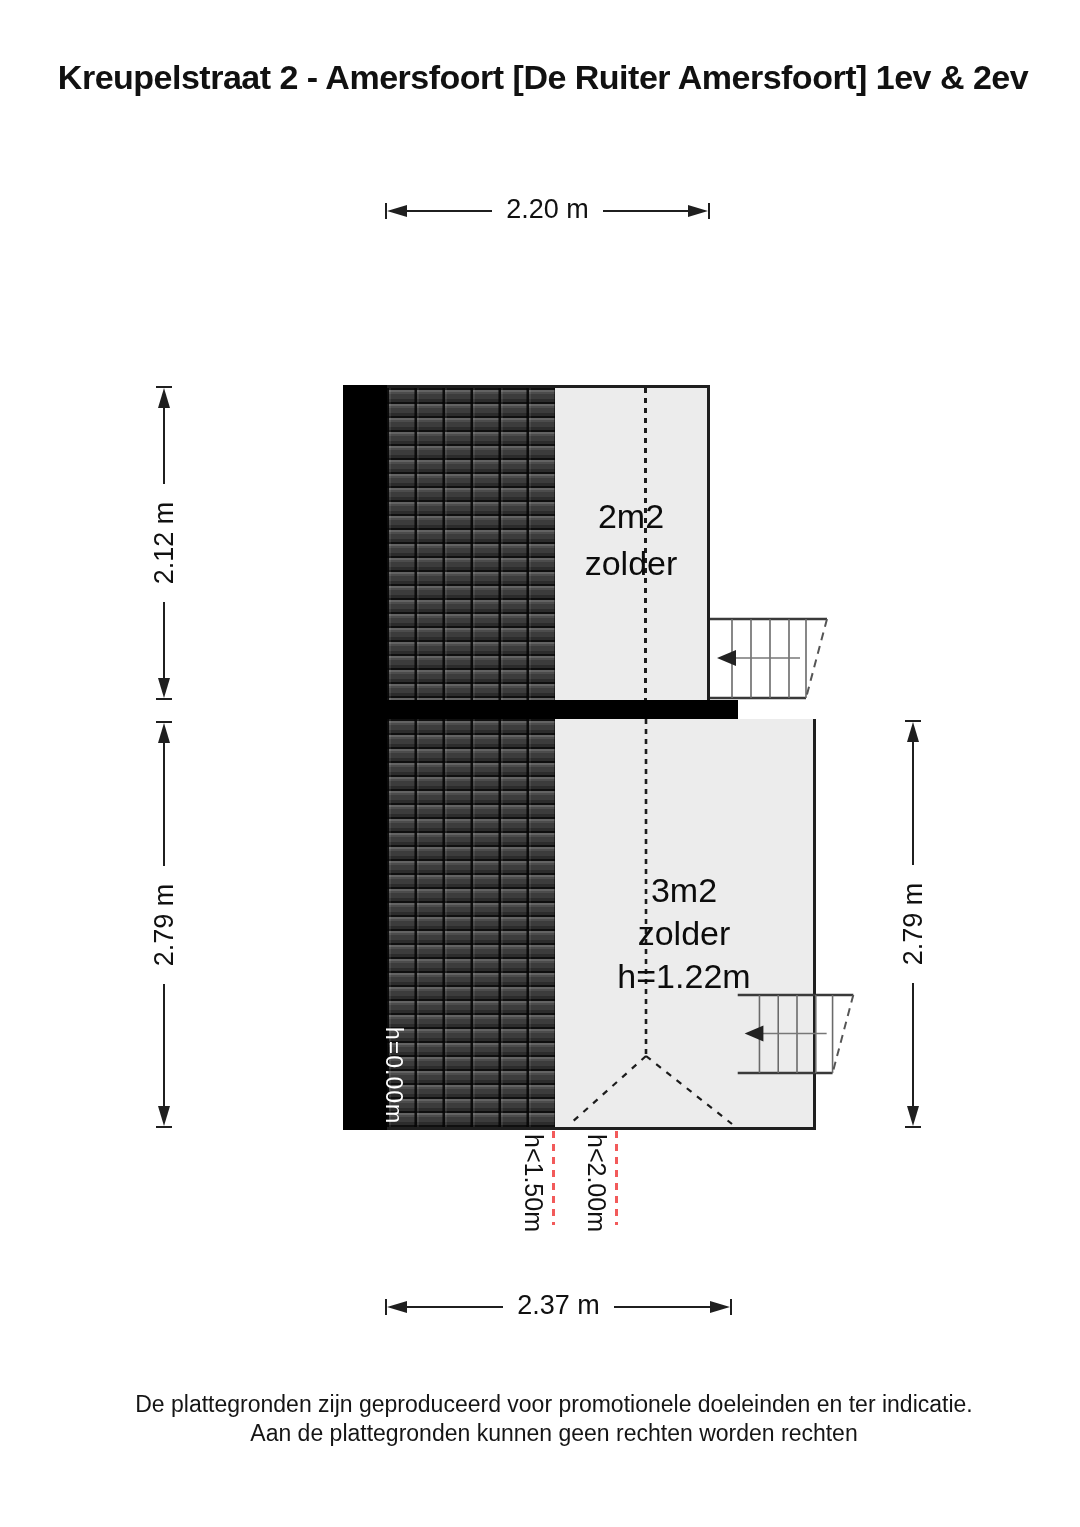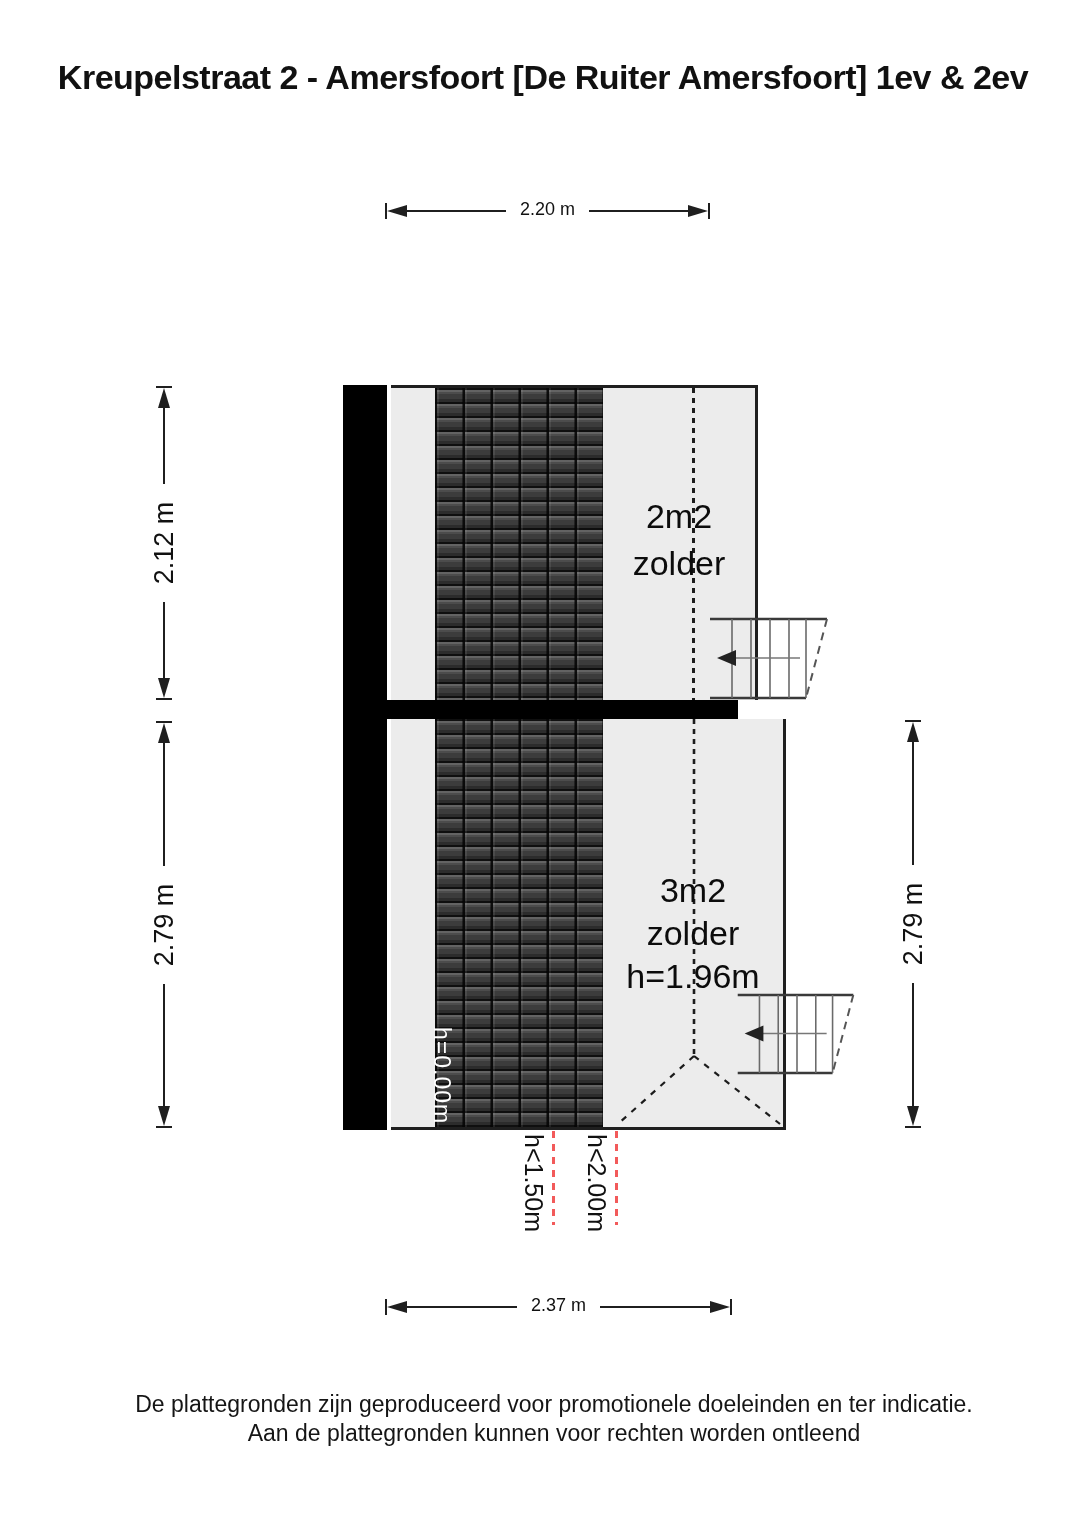--- a/index.html
+++ b/index.html
@@ -21,42 +21,42 @@
           font-size:23px;line-height:29px;color:#151515;padding-left:28px;}
 
   
   .hdim{position:absolute;display:flex;align-items:center;height:26px;}
   .hdim .endbar{width:2px;height:16px;background:var(--line);flex:0 0 auto;}
   .hdim .ah-left{width:0;height:0;border-top:6px solid transparent;border-bottom:6px solid transparent;
                  border-right:20px solid var(--line);flex:0 0 auto;}
   .hdim .ah-right{width:0;height:0;border-top:6px solid transparent;border-bottom:6px solid transparent;
                   border-left:20px solid var(--line);flex:0 0 auto;}
   .hdim .dline{height:2px;background:var(--line);flex:1 1 auto;}
-  .hdim .dlabel{padding:0 14px;font-size:18px;white-space:nowrap;transform:translateY(-2px);}
+  .hdim .dlabel{padding:0 14px;font-size:27px;white-space:nowrap;transform:translateY(-2px);}
 
   
   .vdim{position:absolute;display:flex;flex-direction:column;align-items:center;width:26px;}
   .vdim .endbar{height:2px;width:16px;background:var(--line);flex:0 0 auto;}
   .vdim .ah-up{width:0;height:0;border-left:6px solid transparent;border-right:6px solid transparent;
                border-bottom:20px solid var(--line);flex:0 0 auto;}
   .vdim .ah-down{width:0;height:0;border-left:6px solid transparent;border-right:6px solid transparent;
                  border-top:20px solid var(--line);flex:0 0 auto;}
   .vdim .dline{width:2px;background:var(--line);flex:1 1 auto;}
   .vdim .dlabel-wrap{height:118px;width:100%;position:relative;flex:0 0 auto;}
   .vdim .dlabel-wrap span{position:absolute;left:50%;top:50%;
         transform:translate(-50%,-50%) rotate(-90deg);font-size:27px;white-space:nowrap;}
 
   
   .wall-left{position:absolute;left:343px;top:385px;width:44px;height:745px;background:var(--wall);z-index:3;}
   .wall-mid{position:absolute;left:343px;top:700px;width:395px;height:19px;background:var(--wall);z-index:3;}
 
-  .room{position:absolute;background:var(--floor);margin-left:48px;}
+  .room{position:absolute;background:var(--floor);}
   .room-upper{left:343px;top:385px;width:367px;height:315px;
               border-top:3px solid var(--line);border-right:3px solid var(--line);}
-  .room-lower{left:343px;top:719px;width:395px;height:411px;
+  .room-lower{left:343px;top:719px;width:473px;height:411px;
               border-right:3px solid var(--line);border-bottom:3px solid var(--line);}
 
   .tiles{position:absolute;left:44px;top:0;width:168px;height:100%;
     background-color:#424242;
     background-image:
       repeating-linear-gradient(90deg, rgba(5,5,5,.9) 0 2px, rgba(255,255,255,.08) 2px 4px, rgba(0,0,0,0) 4px 27px, rgba(0,0,0,.45) 27px 28px),
       repeating-linear-gradient(180deg, #0f0f0f 0 2px, #636363 2px 4px, #4c4c4c 4px 6px, #3c3c3c 6px 11px, #2c2c2c 11px 14px);}
 
   .ridge-dotted{position:absolute;top:0;width:3px;height:100%;
     background:repeating-linear-gradient(180deg, #1c1c1c 0 5px, transparent 5px 10px);}
@@ -171,21 +171,21 @@
   <div class="room room-lower">
     <div class="tiles"></div>
     <svg style="position:absolute;left:212px;top:0;width:183px;height:408px;" viewBox="0 0 183 408">
       <line x1="91" y1="0" x2="91" y2="337" stroke="#1c1c1c" stroke-width="2.6" stroke-dasharray="5 5"></line>
       <line x1="91" y1="337" x2="15" y2="405" stroke="#1c1c1c" stroke-width="2.2" stroke-dasharray="6 7"></line>
       <line x1="91" y1="337" x2="177" y2="405" stroke="#1c1c1c" stroke-width="2.2" stroke-dasharray="6 7"></line>
     </svg>
     <div class="room-label room-label-lower">
       <div>3m2</div>
       <div>zolder</div>
-      <div>h=1.96m</div>
+      <div>h=1.22m</div>
     </div>
     <div class="eaves-label">h=0.00m</div>
   </div>
 
   <div class="wall-left"></div>
 
   <div class="stair" style="left:737px;top:993px;width:120px;height:82px;">
     <svg viewBox="0 0 120 83">
       <line x1="0" y1="2" x2="117" y2="2" stroke="#3a3a3a" stroke-width="2.5"></line>
       <line x1="0" y1="81" x2="96" y2="81" stroke="#3a3a3a" stroke-width="2.5"></line>
@@ -202,16 +202,16 @@
     </svg>
   </div>
 
   <div class="red-dash" style="left:552px;"></div>
   <div class="red-dash" style="left:615px;"></div>
   <div class="height-marker" style="left:519px;">h&lt;1.50m</div>
   <div class="height-marker" style="left:582px;">h&lt;2.00m</div>
 
   <div class="footer">
     <div>De plattegronden zijn geproduceerd voor promotionele doeleinden en ter indicatie.</div>
-    <div>Aan de plattegronden kunnen voor rechten worden ontleend</div>
+    <div>Aan de plattegronden kunnen geen rechten worden rechten</div>
   </div>
 
 </div>
 
 </body></html>

